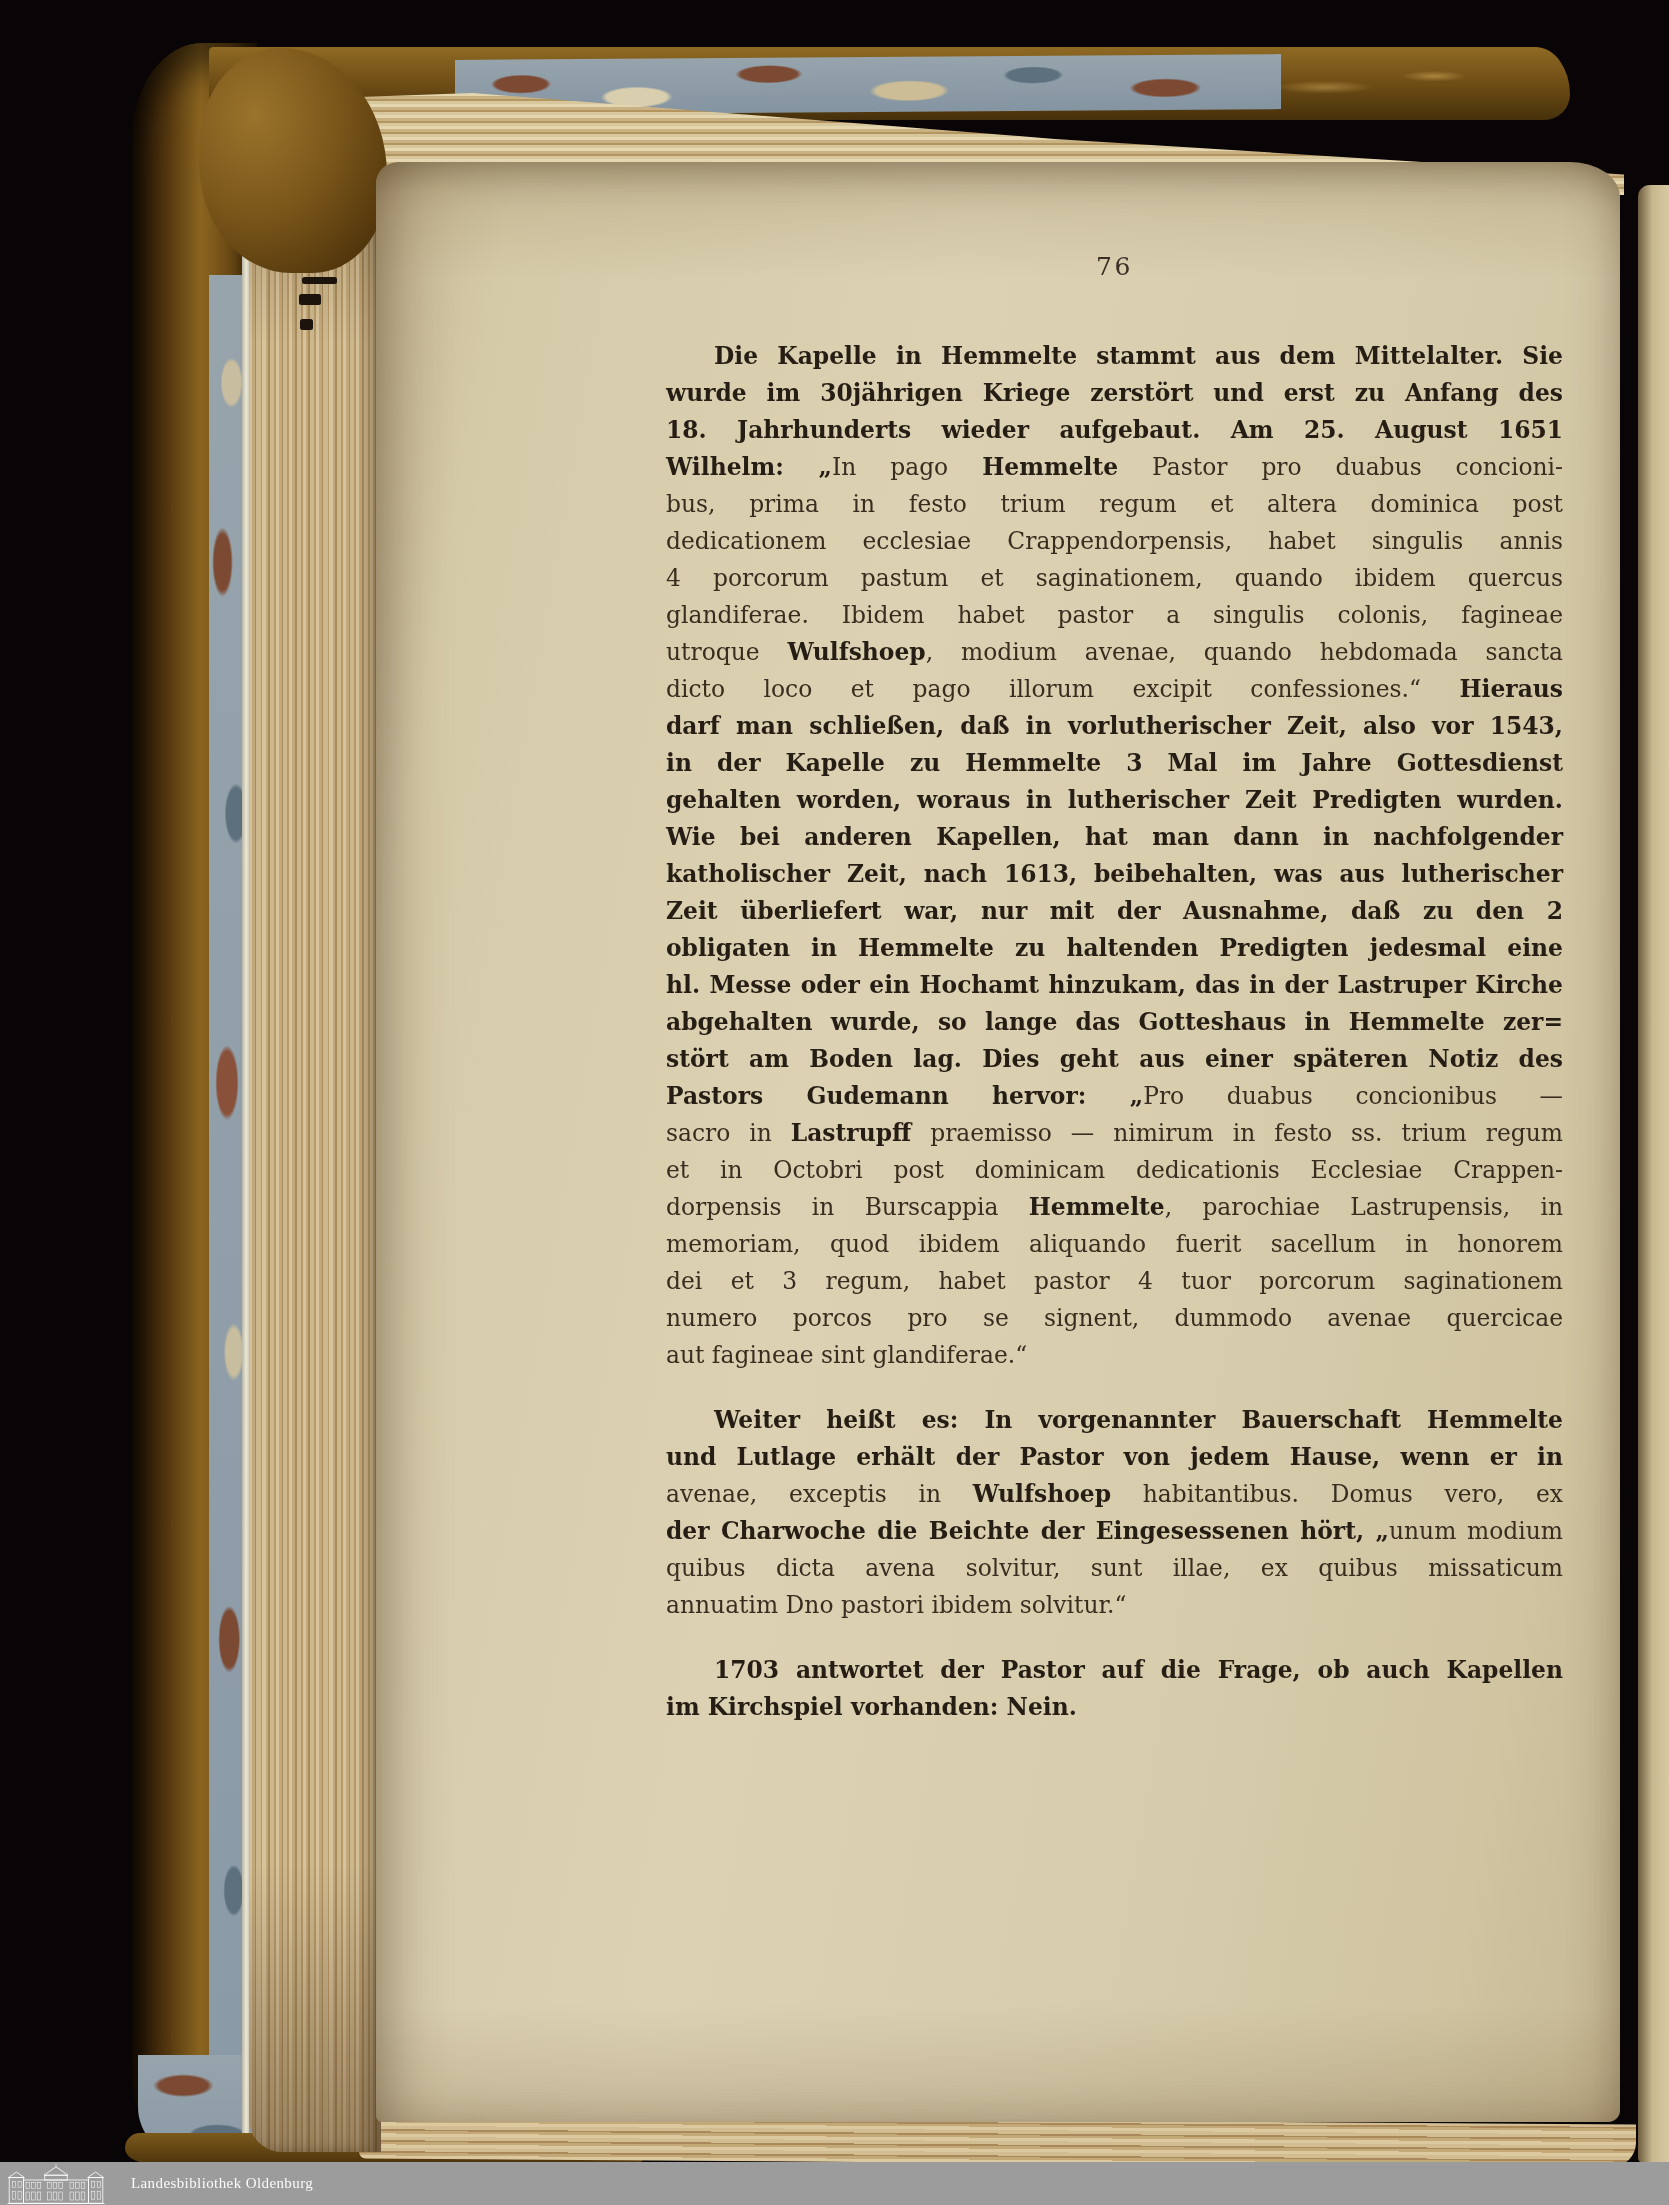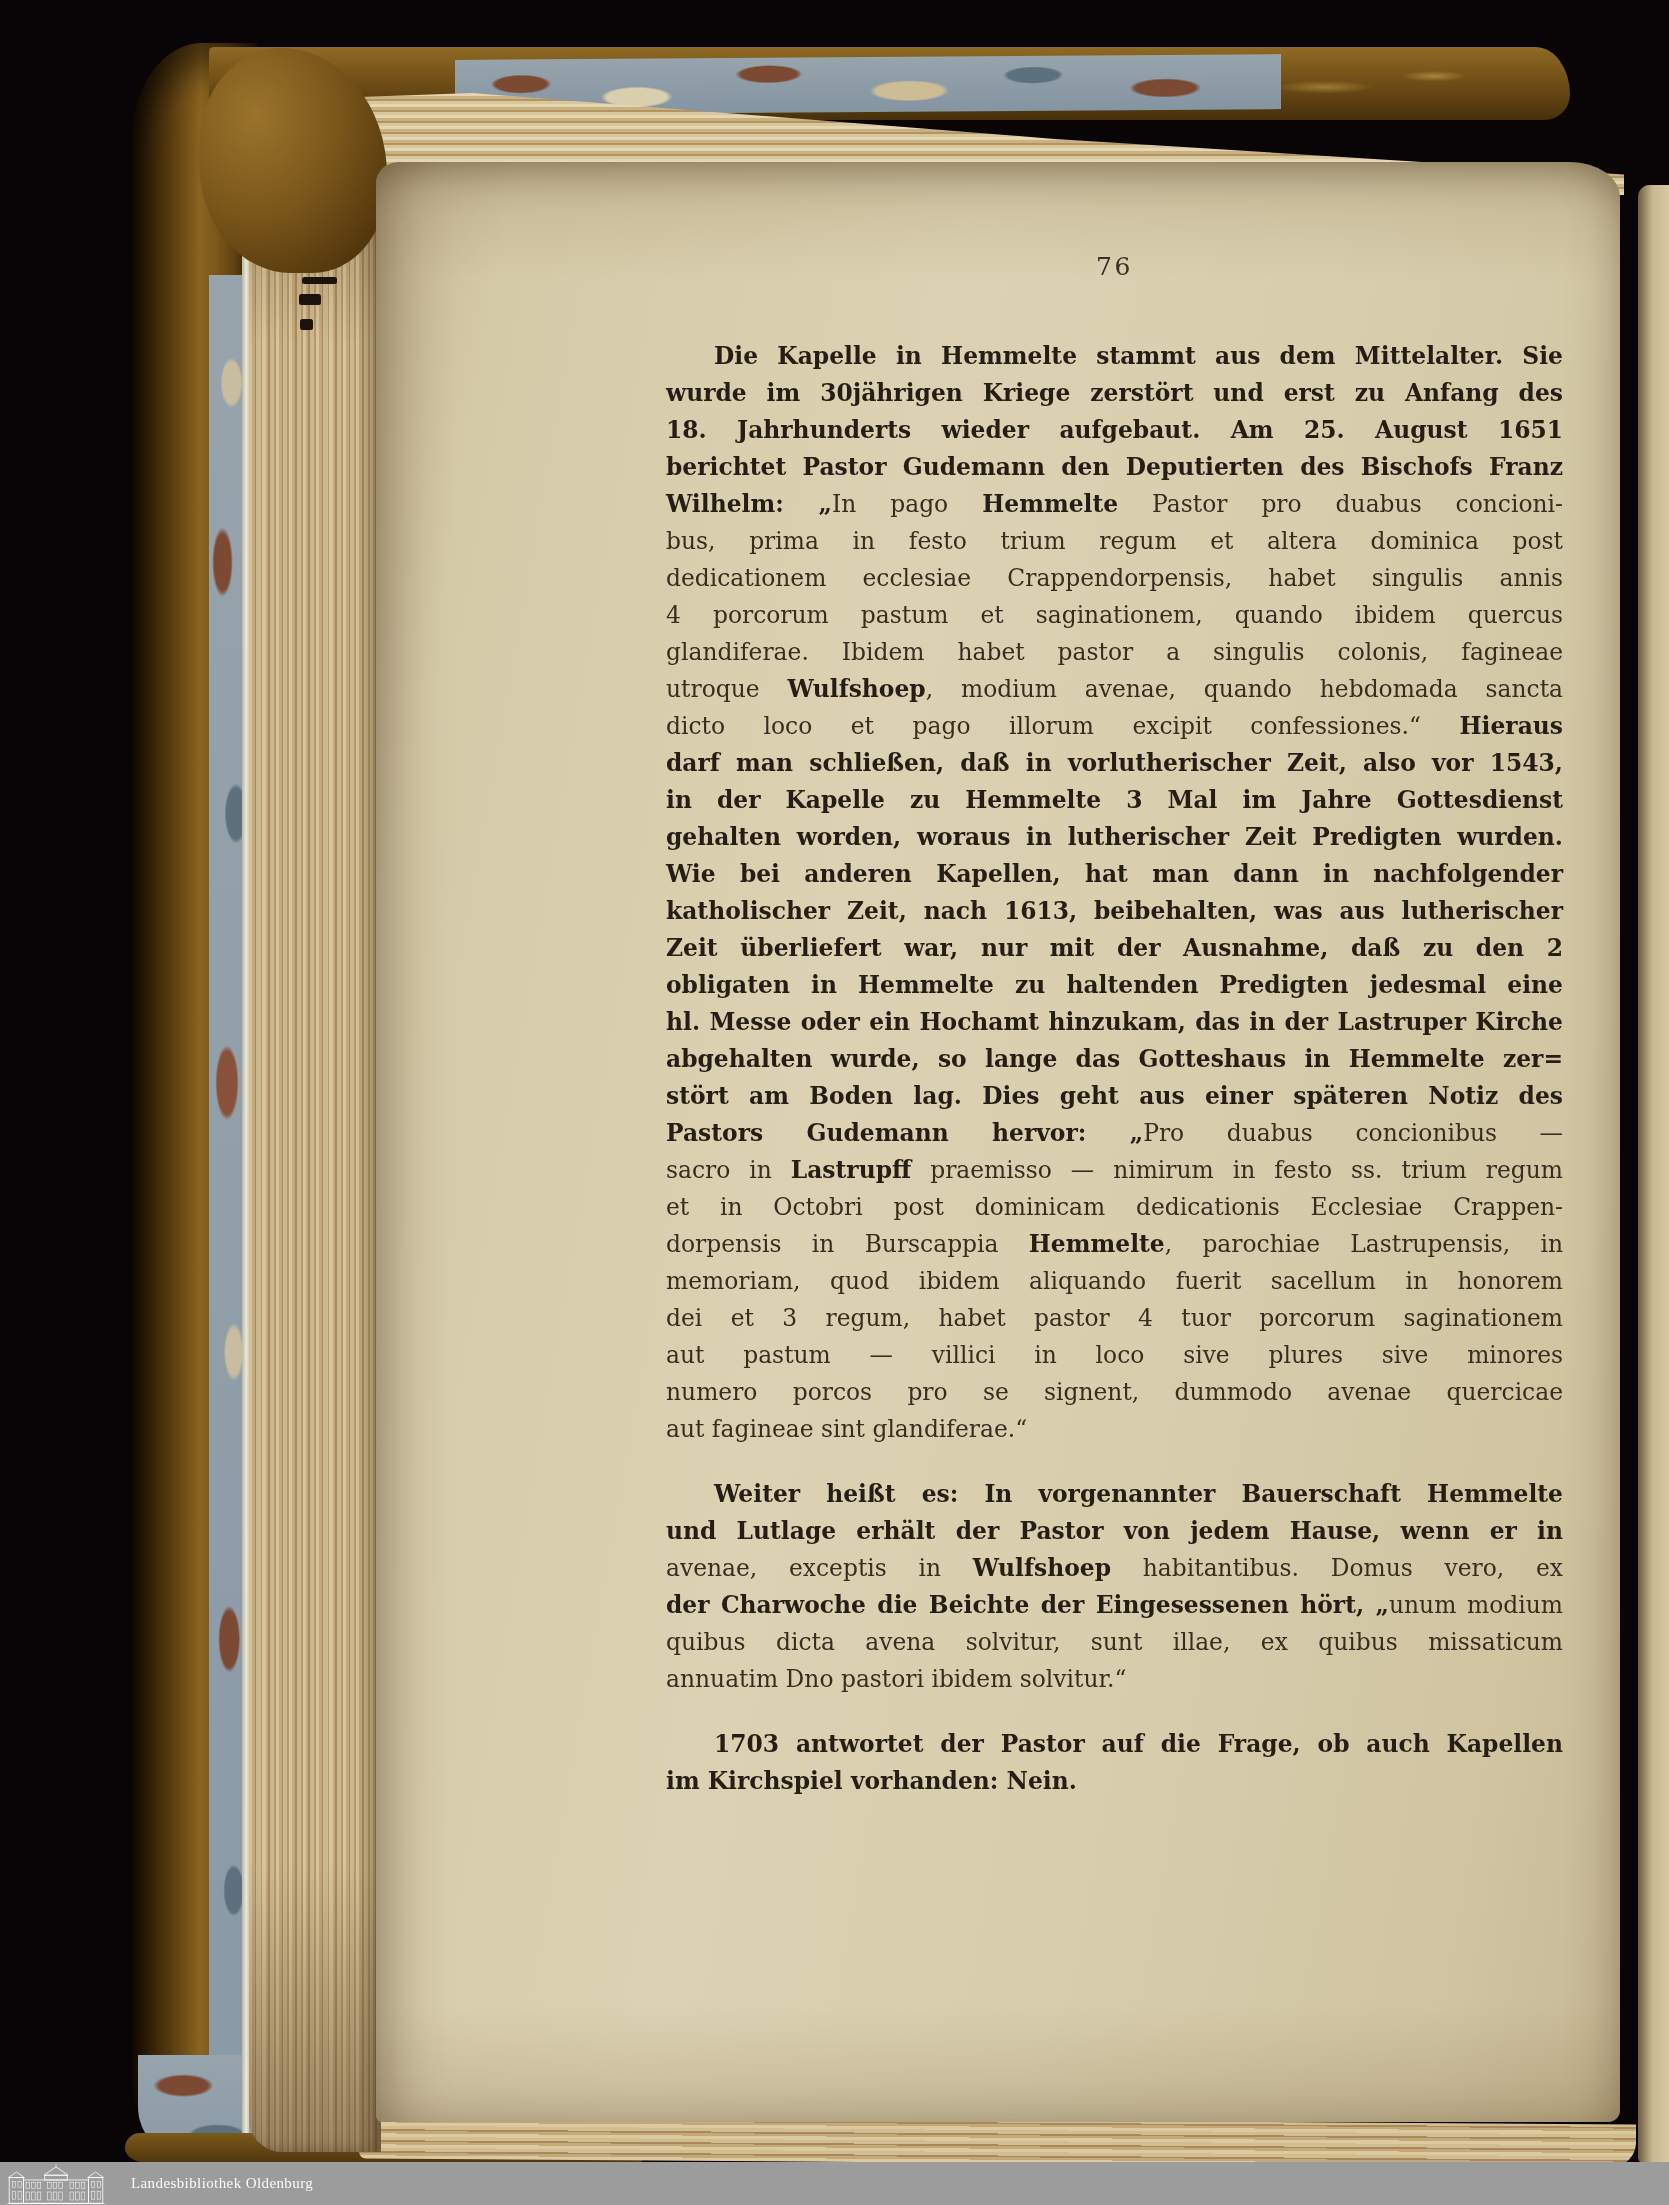--- a/index.html
+++ b/index.html
@@ -117,21 +117,20 @@
   <div class="ink-mark" style="left:299px;top:294px;width:22px;height:11px;"></div>
   <div class="ink-mark" style="left:300px;top:319px;width:12.5px;height:11px;"></div>
 
   <div class="page">
     <div class="pagenum">76</div>
     <div class="textblock" id="text-block">
         <div class="para">
           <div class="line indent"><span class="fr">Die Kapelle in Hemmelte stammt aus dem Mittelalter. Sie</span></div>
           <div class="line"><span class="fr">wurde im 30jährigen Kriege zerstört und erst zu Anfang des</span></div>
           <div class="line"><span class="fr">18. Jahrhunderts wieder aufgebaut. Am 25. August 1651</span></div>
-          <div class="line"><span class="fr">berichtet Pastor Gudemann den Deputierten des Bischofs Franz</span></div>
           <div class="line"><span class="fr">Wilhelm: „</span><span class="an">In pago </span><span class="fr">Hemmelte</span><span class="an"> Pastor pro duabus concioni-</span></div>
           <div class="line"><span class="an">bus, prima in festo trium regum et altera dominica post</span></div>
           <div class="line"><span class="an">dedicationem ecclesiae Crappendorpensis, habet singulis annis</span></div>
           <div class="line"><span class="an">4 porcorum pastum et saginationem, quando ibidem quercus</span></div>
           <div class="line"><span class="an">glandiferae. Ibidem habet pastor a singulis colonis, fagineae</span></div>
           <div class="line"><span class="an">utroque </span><span class="fr">Wulfshoep</span><span class="an">, modium avenae, quando hebdomada sancta</span></div>
           <div class="line"><span class="an">dicto loco et pago illorum excipit confessiones.“ </span><span class="fr">Hieraus</span></div>
           <div class="line"><span class="fr">darf man schließen, daß in vorlutherischer Zeit, also vor 1543,</span></div>
           <div class="line"><span class="fr">in der Kapelle zu Hemmelte 3 Mal im Jahre Gottesdienst</span></div>
           <div class="line"><span class="fr">gehalten worden, woraus in lutherischer Zeit Predigten wurden.</span></div>
@@ -141,21 +140,20 @@
           <div class="line"><span class="fr">obligaten in Hemmelte zu haltenden Predigten jedesmal eine</span></div>
           <div class="line"><span class="fr">hl. Messe oder ein Hochamt hinzukam, das in der Lastruper Kirche</span></div>
           <div class="line"><span class="fr">abgehalten wurde, so lange das Gotteshaus in Hemmelte zer=</span></div>
           <div class="line"><span class="fr">stört am Boden lag. Dies geht aus einer späteren Notiz des</span></div>
           <div class="line"><span class="fr">Pastors Gudemann hervor: „</span><span class="an">Pro duabus concionibus —</span></div>
           <div class="line"><span class="an">sacro in </span><span class="fr">Lastrupff</span><span class="an"> praemisso — nimirum in festo ss. trium regum</span></div>
           <div class="line"><span class="an">et in Octobri post dominicam dedicationis Ecclesiae Crappen-</span></div>
           <div class="line"><span class="an">dorpensis in Burscappia </span><span class="fr">Hemmelte</span><span class="an">, parochiae Lastrupensis, in</span></div>
           <div class="line"><span class="an">memoriam, quod ibidem aliquando fuerit sacellum in honorem</span></div>
           <div class="line"><span class="an">dei et 3 regum, habet pastor 4 tuor porcorum saginationem</span></div>
-          <div class="line"><span class="an">aut pastum — villici in loco sive plures sive minores</span></div>
           <div class="line"><span class="an">numero porcos pro se signent, dummodo avenae quercicae</span></div>
           <div class="line last"><span class="an">aut fagineae sint glandiferae.“</span></div>
         </div>
         <div class="para">
           <div class="line indent"><span class="fr">Weiter heißt es: In vorgenannter Bauerschaft Hemmelte</span></div>
           <div class="line"><span class="fr">und Lutlage erhält der Pastor von jedem Hause, wenn er in</span></div>
           <div class="line"><span class="an">avenae, exceptis in </span><span class="fr">Wulfshoep</span><span class="an"> habitantibus. Domus vero, ex</span></div>
           <div class="line"><span class="fr">der Charwoche die Beichte der Eingesessenen hört, „</span><span class="an">unum modium</span></div>
           <div class="line"><span class="an">quibus dicta avena solvitur, sunt illae, ex quibus missaticum</span></div>
           <div class="line last"><span class="an">annuatim Dno pastori ibidem solvitur.“</span></div>

